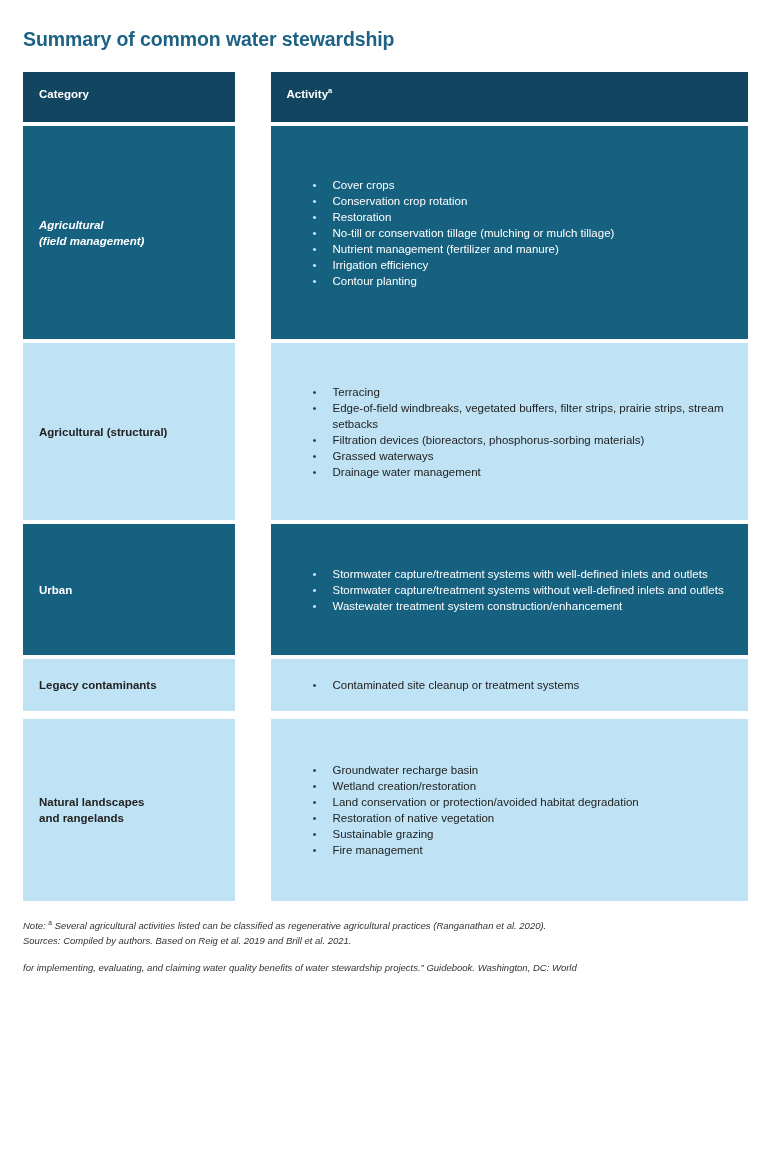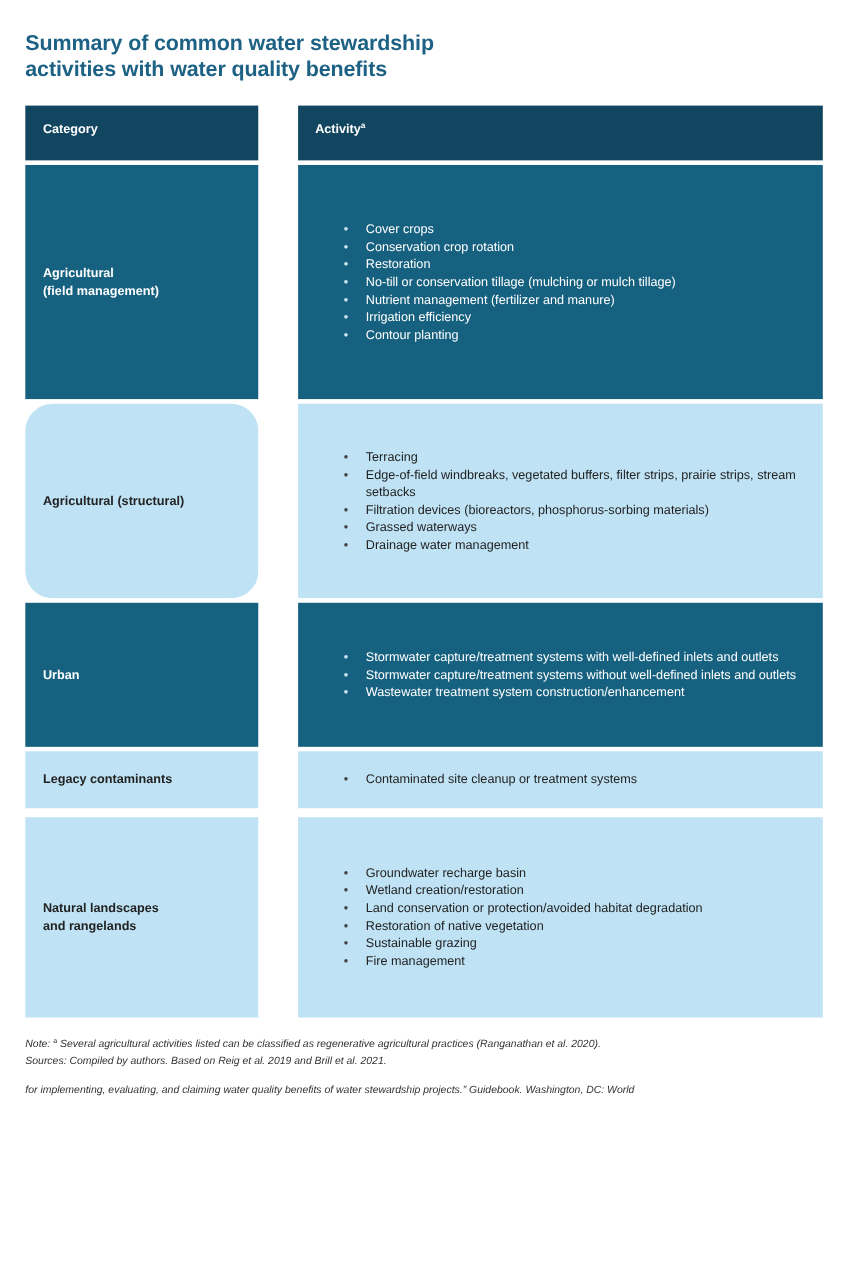--- a/index.html
+++ b/index.html
@@ -144,21 +144,20 @@
     font-style: normal;
   }
 </style>
 </head>
 <body>
 
 <div class="page">
 
   <h1 class="title">
     <span class="tline">Summary of common water stewardship</span>
-    <span class="tline">activities with water quality benefits</span>
   </h1>
 
   <table class="tbl">
     <colgroup>
       <col class="cat-col">
       <col class="gutter-col" style="width:4px">
       <col class="act-col">
     </colgroup>
     <thead>
       <tr>
@@ -169,21 +168,21 @@
         <th class="hdr-cell">
           <span>Activity</span><sup>a</sup>
         </th>
       </tr>
     </thead>
     <tbody id="tbody">
         <tr class="rowgap">
           <td colspan="3"></td>
         </tr>
         <tr class="dark" style="height: 213px;">
-          <td class="cat-cell" style="height: 213px;">
+          <td class="cat-cell" style="height: 213px; font-style: italic;">
             <div class="cat-inner">
               <div>
                 <span>Agricultural</span>
                 <span>(field management)</span>
               </div>
             </div>
           </td>
           <td class="gutter"></td>
           <td class="act-cell" style="height: 213px;">
             <ul class="acts">
@@ -194,21 +193,21 @@
               <li><span class="bullet">•</span><span>Nutrient management (fertilizer and manure)</span></li>
               <li><span class="bullet">•</span><span>Irrigation efficiency</span></li>
               <li><span class="bullet">•</span><span>Contour planting</span></li>
             </ul>
           </td>
         </tr>
         <tr class="rowgap">
           <td colspan="3"></td>
         </tr>
         <tr class="light" style="height: 177px;">
-          <td class="cat-cell" style="height: 177px; border-radius: 25px;">
+          <td class="cat-cell" style="height: 177px;">
             <div class="cat-inner">
               <div>
                 <span>Agricultural (structural)</span>
               </div>
             </div>
           </td>
           <td class="gutter"></td>
           <td class="act-cell" style="height: 177px;">
             <ul class="acts">
               <li><span class="bullet">•</span><span>Terracing</span></li>

